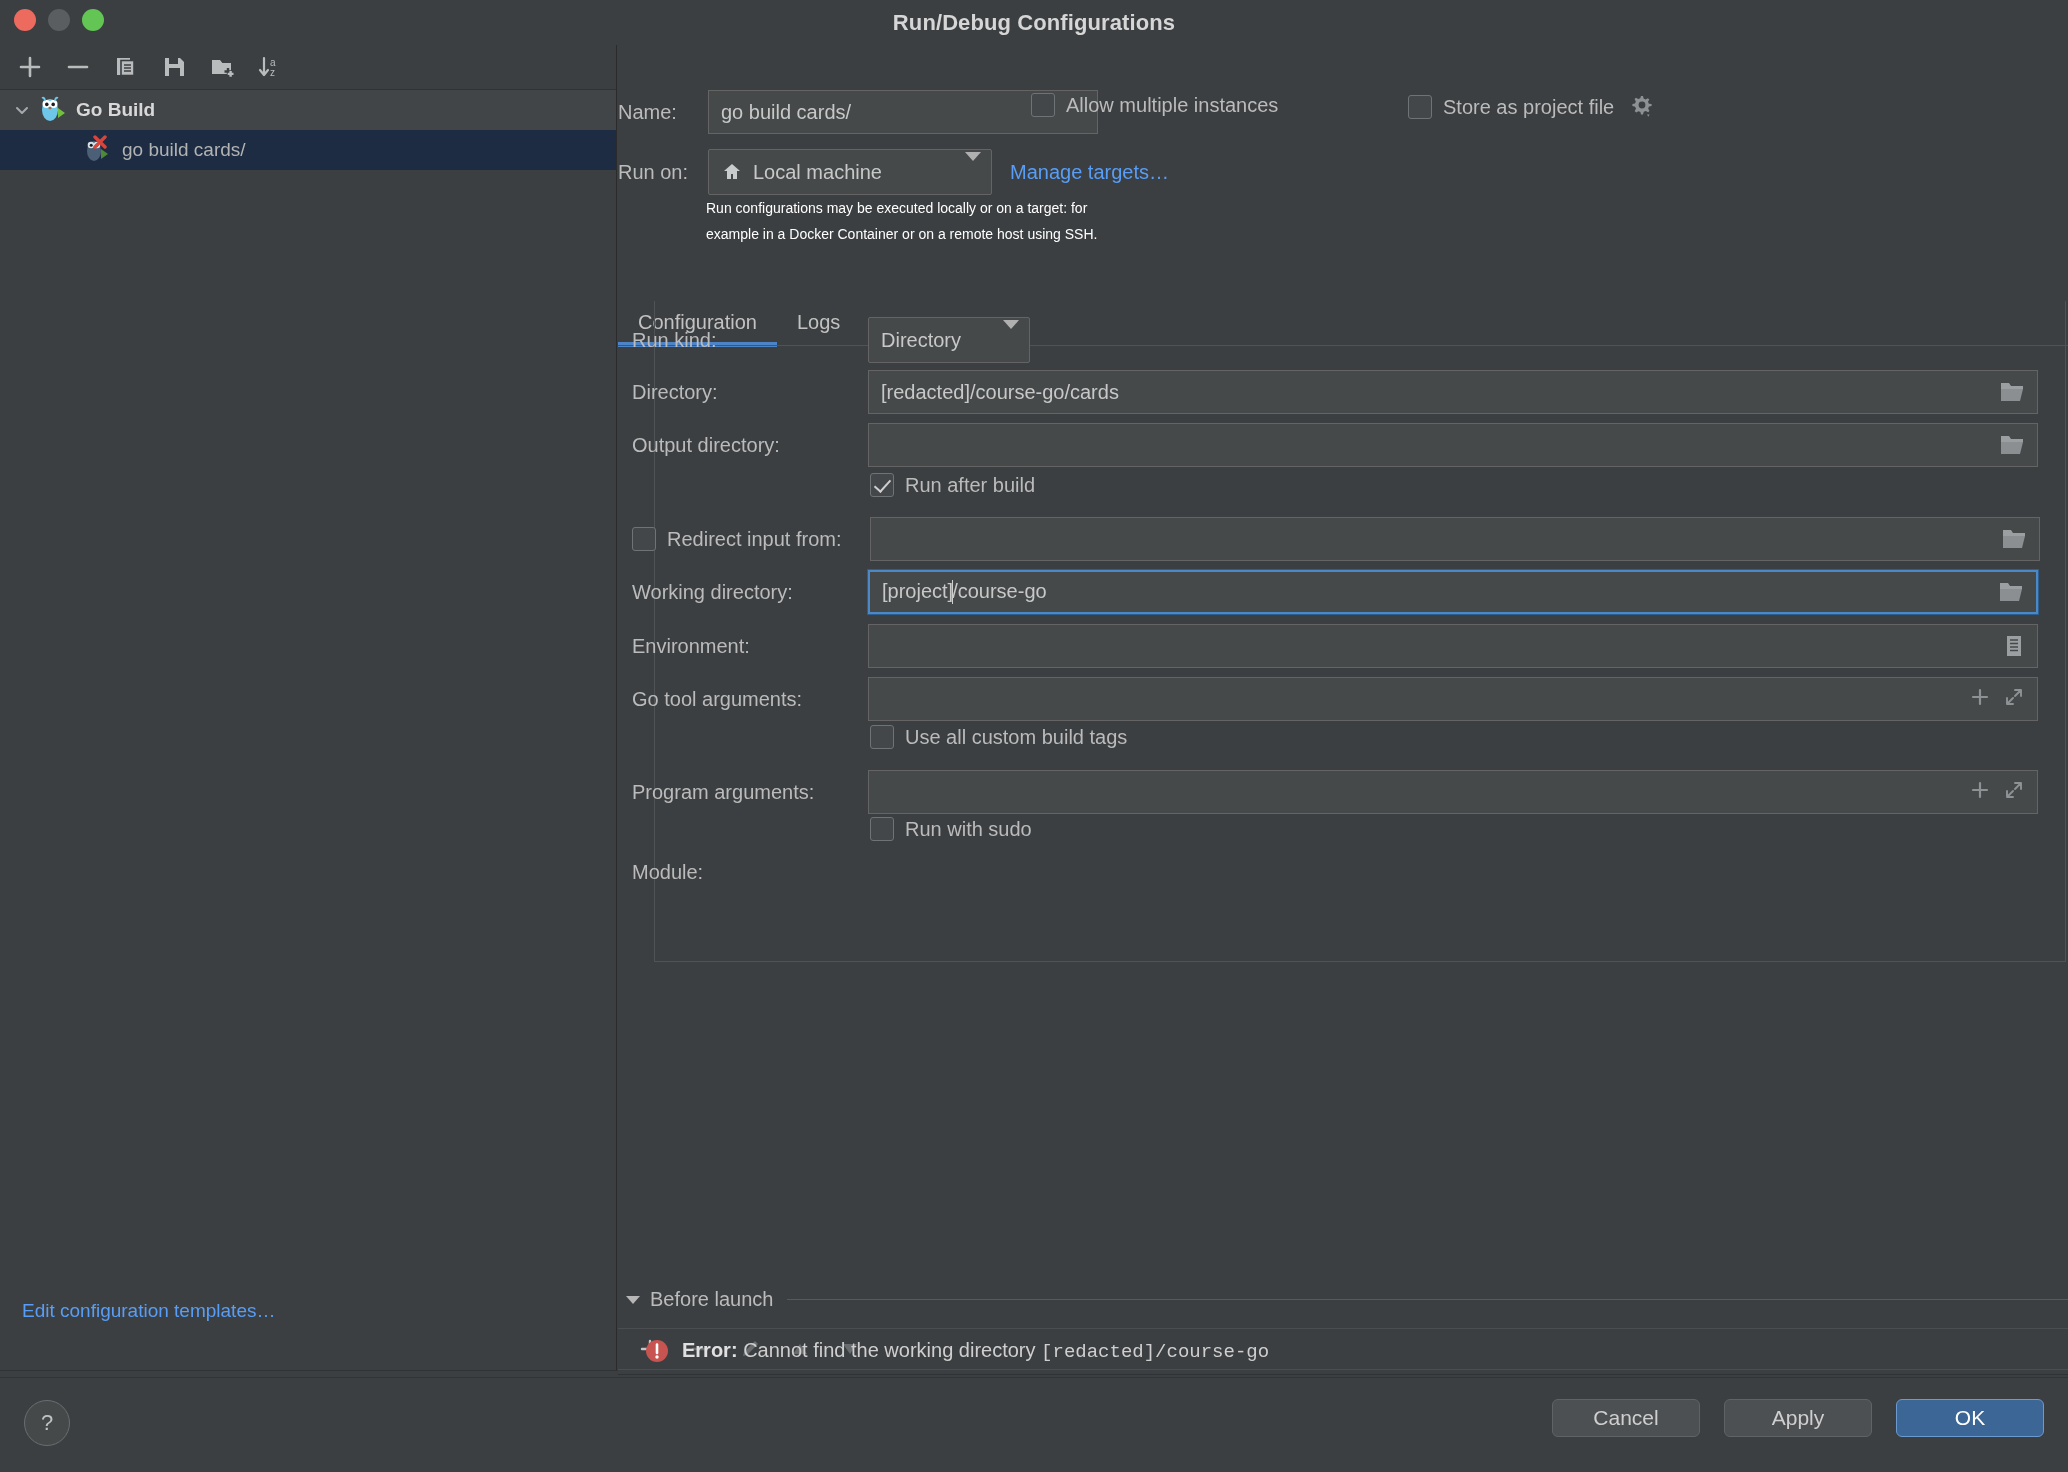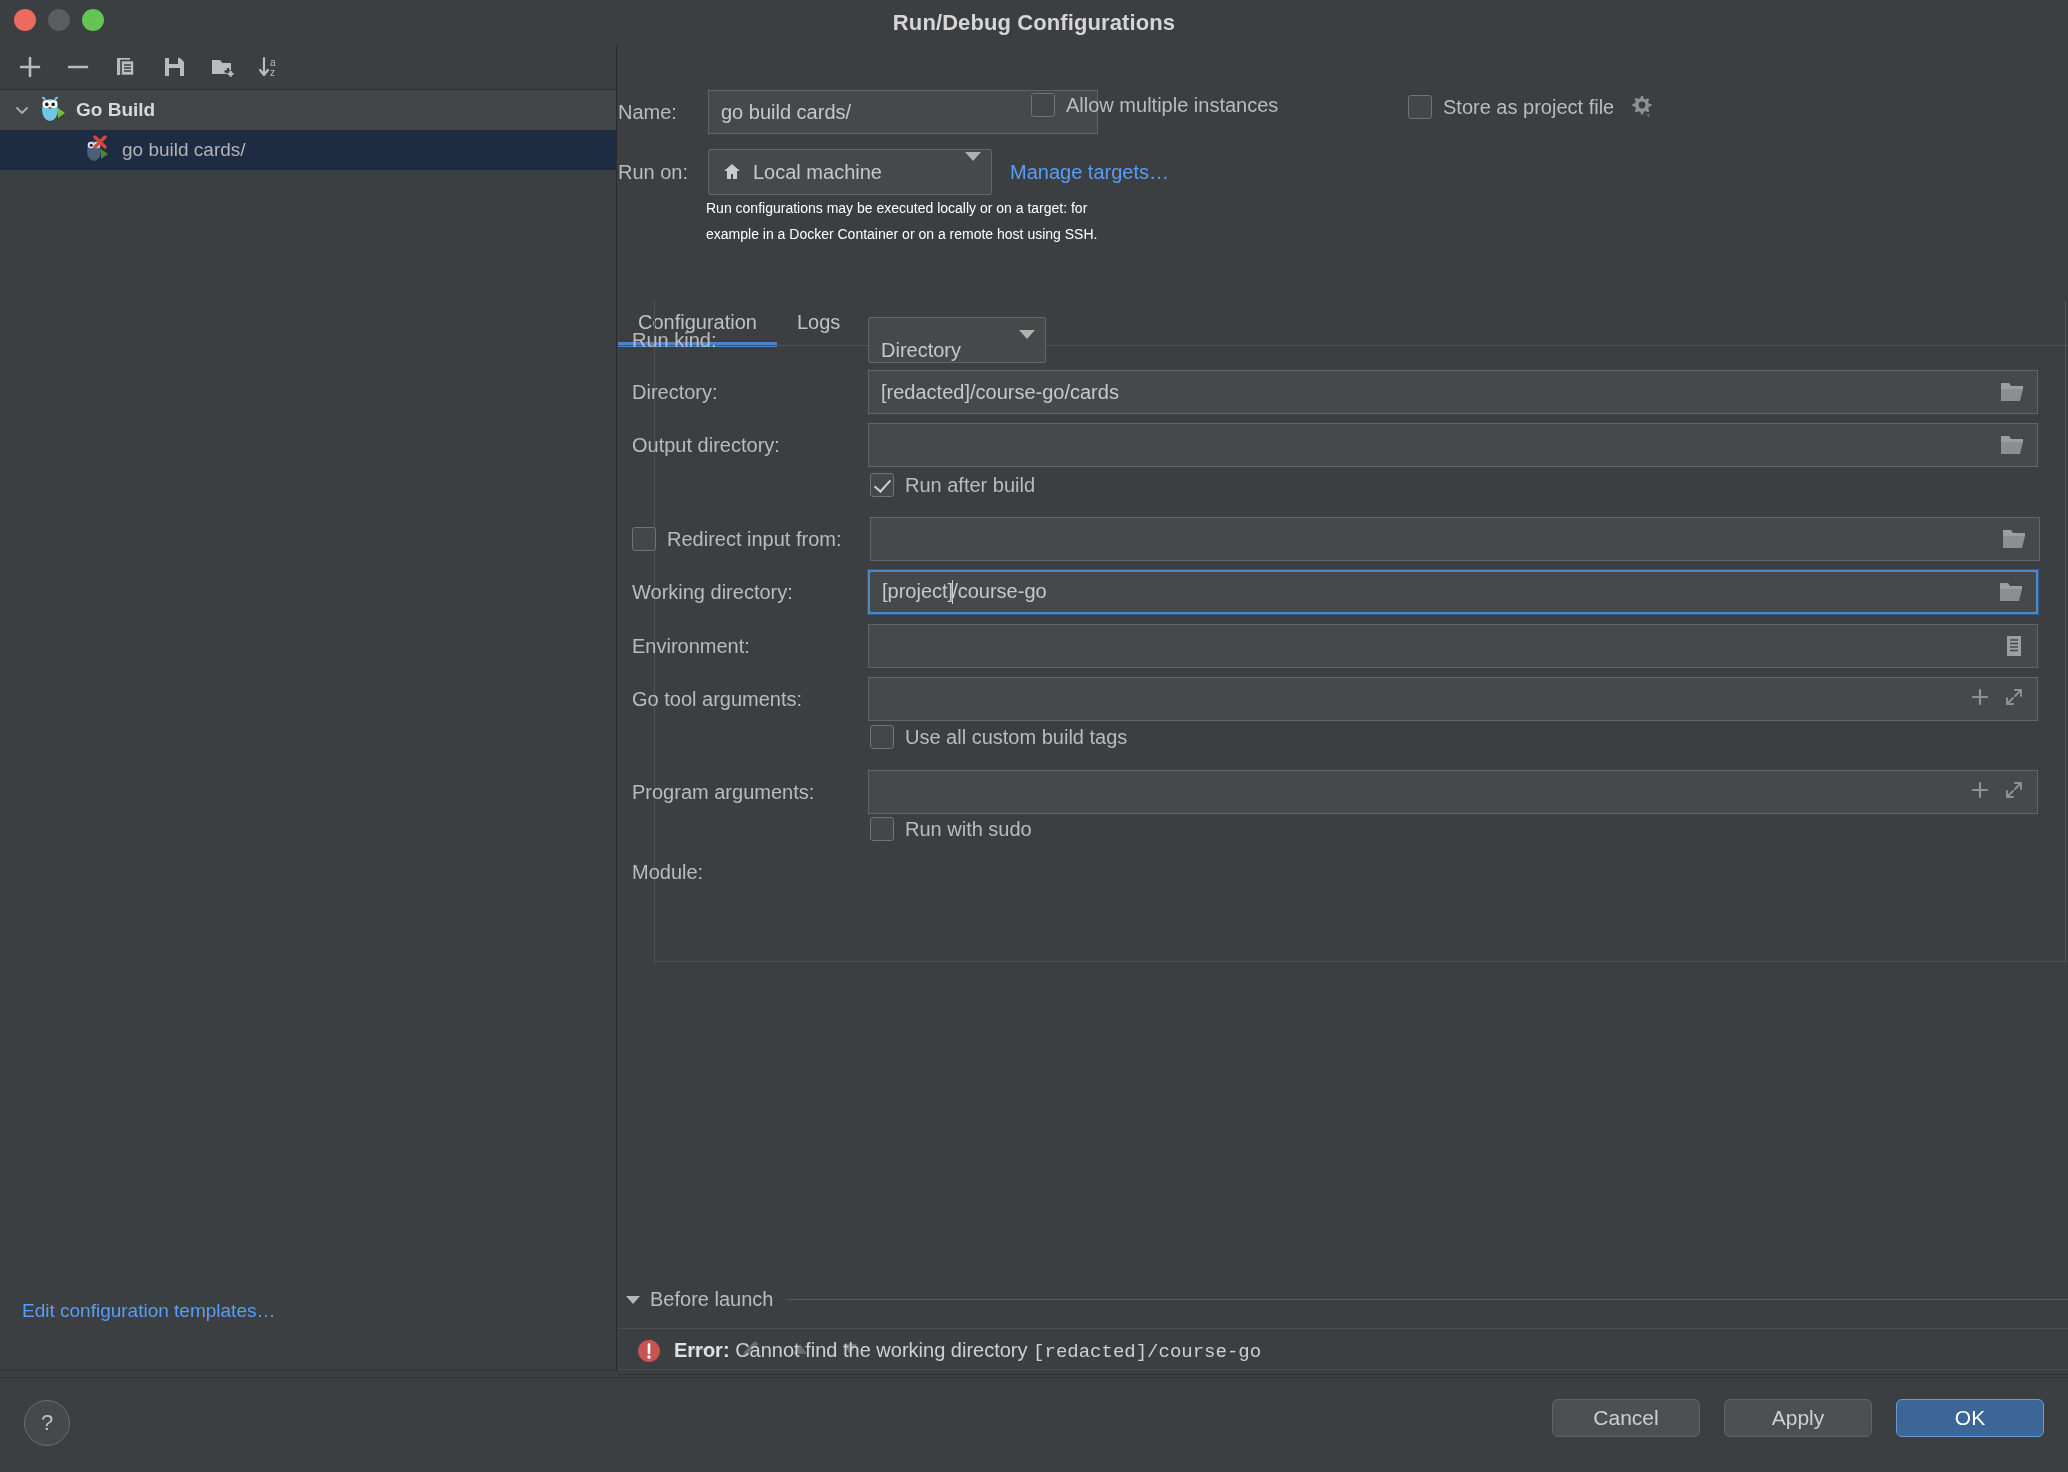--- a/index.html
+++ b/index.html
@@ -119,21 +119,21 @@
   .tri-rt-dn { width: 0; height: 0; border-left: 7px solid transparent; border-right: 7px solid transparent; border-top: 8px solid #b6b6b6; }
   .bl-toolbar {
     position: absolute; left: 0px; top: 1283px; width: 1450px; height: 42px;
     border-top: 1px solid #4a4e50; border-bottom: 1px solid #4a4e50;
     display: flex; align-items: center; padding-left: 12px; gap: 10px;
   }
   .bl-btn { width: 40px; height: 34px; display: flex; align-items: center; justify-content: center; }
 
   .errbar {
     position: absolute; left: 618px; top: 1327px; width: 1450px; height: 48px;
-    display: flex; align-items: center; padding-left: 18px; gap: 12px;
+    display: flex; align-items: center; padding-left: 26px; gap: 12px;
     border-bottom: 1px solid #2f3234;
   }
   .err-ico { width: 26px; height: 26px; flex: none; }
   .err-text { font-size: 20px; color: #cfcfcf; }
   .err-text b { color: #e0e0e0; }
   .mono { font-family: "Liberation Mono", "DejaVu Sans Mono", monospace; font-size: 19px; }
 
   
   .bottombar {
     position: absolute; left: 0; top: 1377px; width: 2068px; height: 95px;
@@ -307,21 +307,21 @@
     <div class="tabs">
       <div class="tab active">Configuration</div>
       <div class="tab">Logs</div>
     </div>
     <div class="panel-top-line"></div>
 
     <div style="position:absolute; left:36px; top:256px; width:1412px; height:661px; border-left:1px solid #4f5355; border-right:1px solid #4f5355; border-bottom:1px solid #4f5355;"></div>
 
     <div class="row" style="left:14px; top:272px;">
       <span class="lbl" style="width:236px;">Run kind:</span>
-      <div class="combo" style="width:178px;align-items:flex-end;">
+      <div class="combo" style="width:162px;">
         <span>Directory</span>
         <span class="caret-dn"><span class="tri-dn"></span></span>
       </div>
     </div>
 
     <div class="row" style="left:14px; top:325px;">
       <span class="lbl" style="width:236px;">Directory:</span>
       <div class="tfield" style="width:1170px;">
         <span class="val">[redacted]/course-go/cards</span>
         <span class="field-icons">

